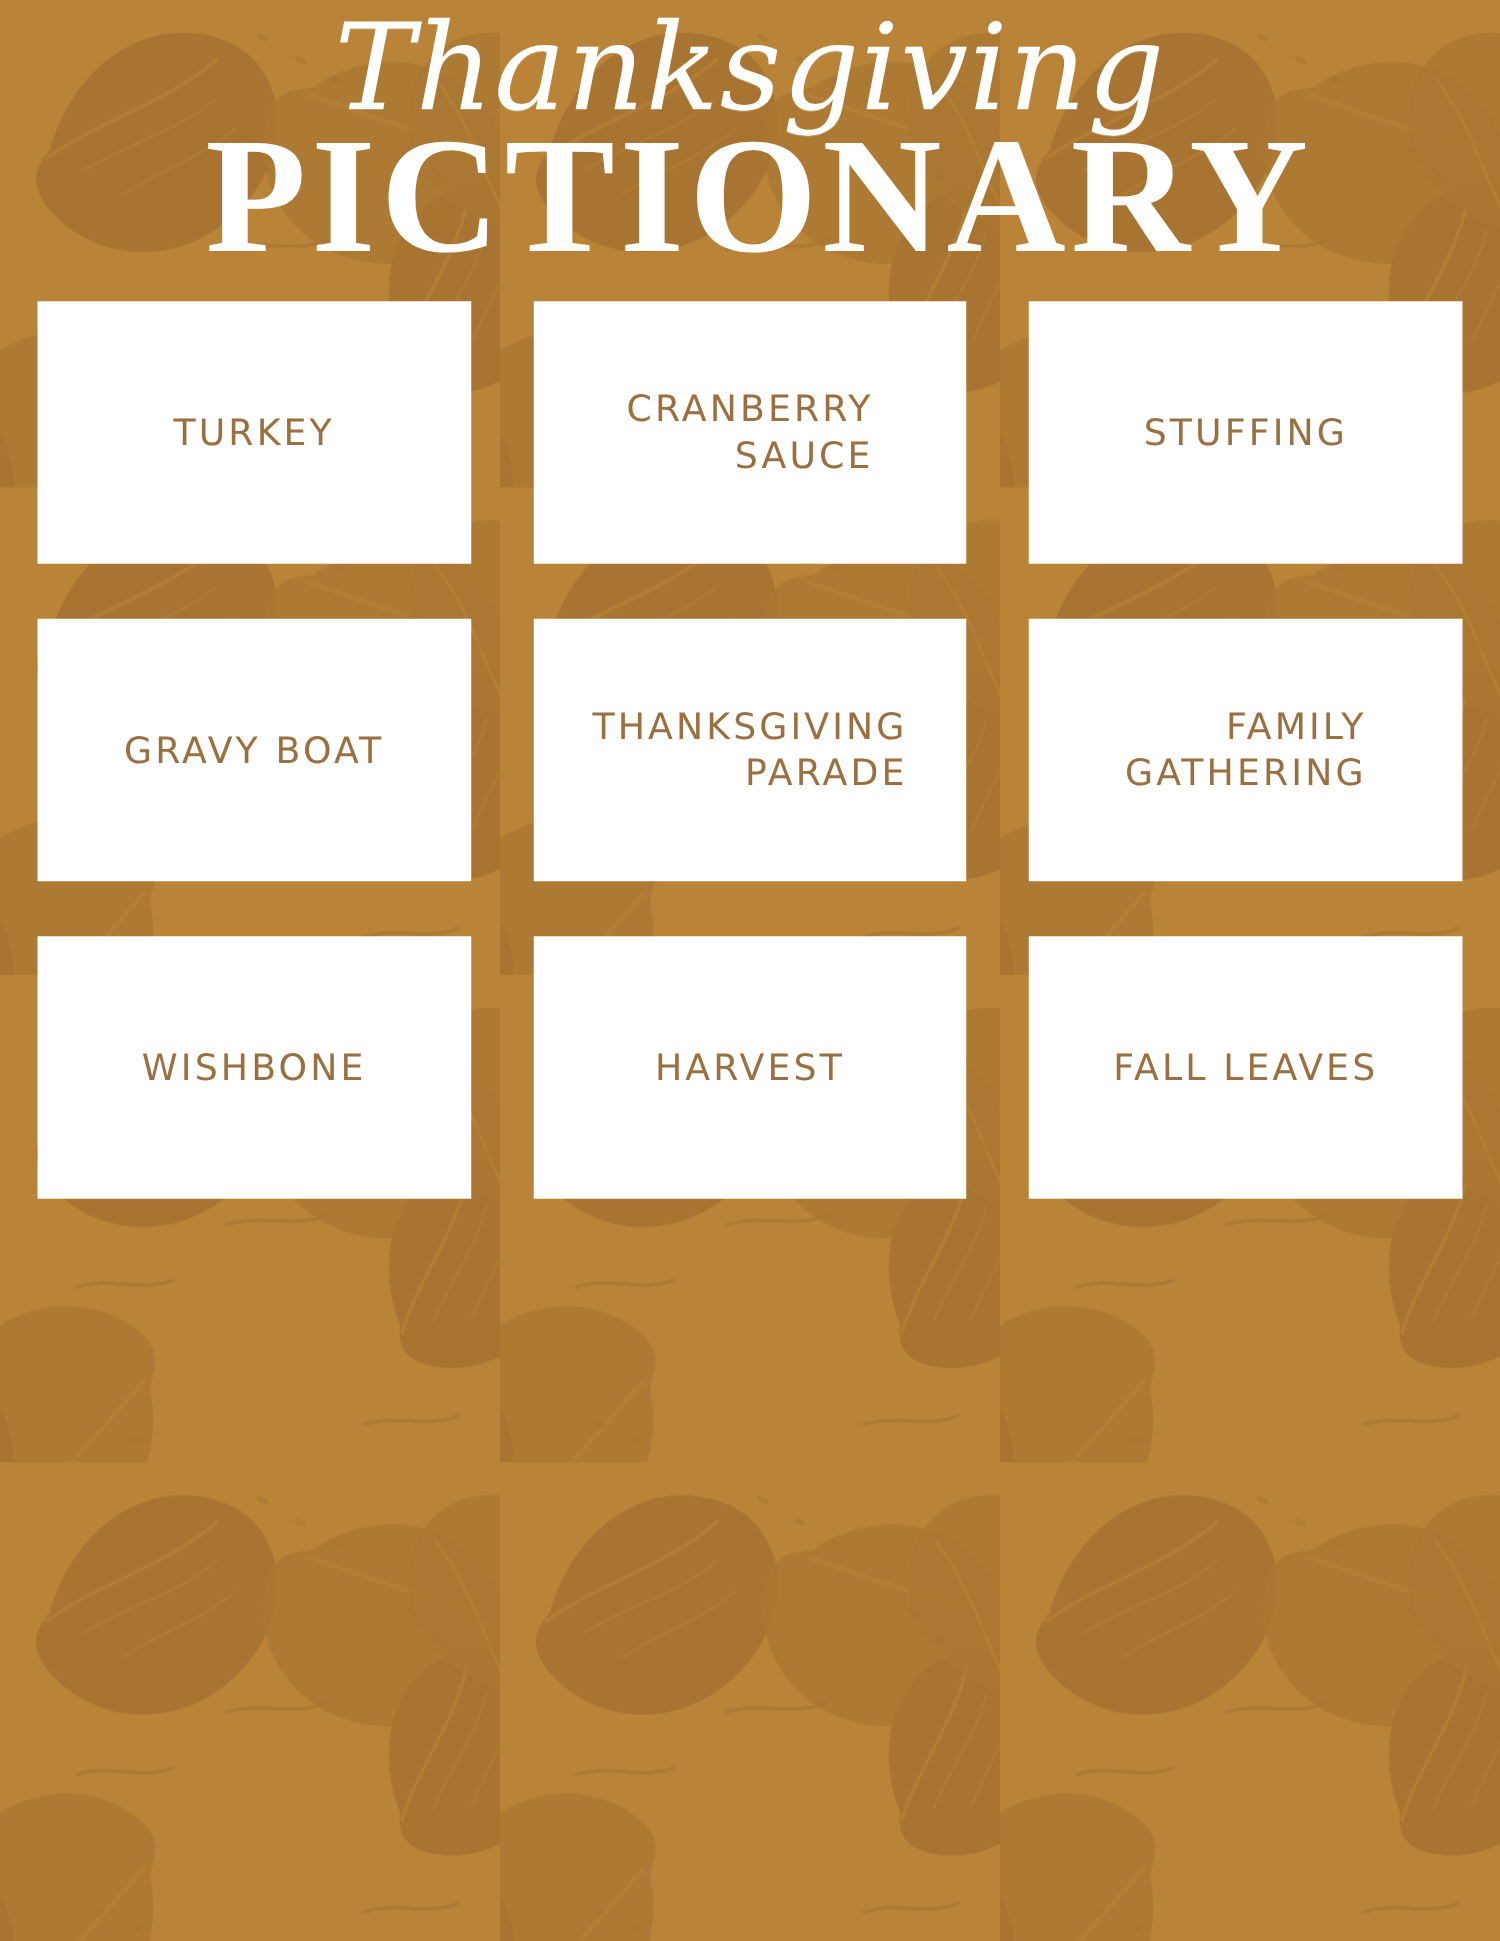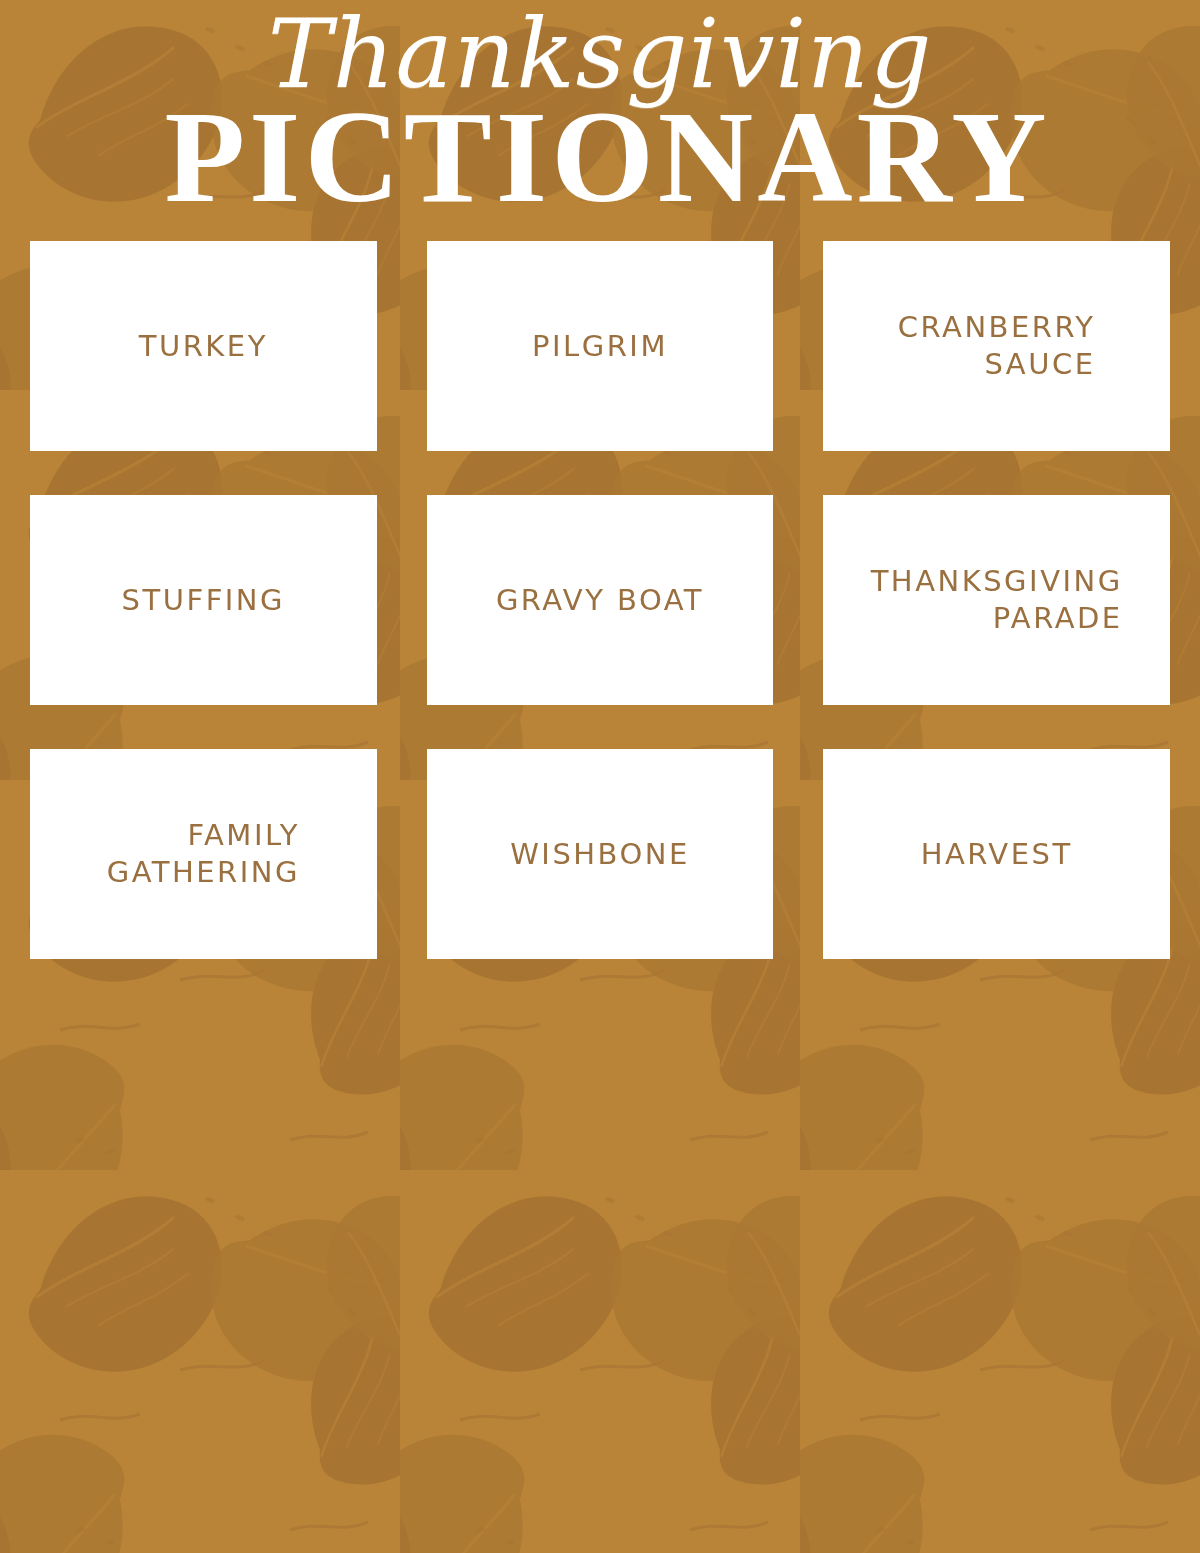--- a/index.html
+++ b/index.html
@@ -142,23 +142,20 @@
     <div class="title-block">
       <div class="title-script">Thanksgiving</div>
       <div class="title-main">PICTIONARY</div>
     </div>
 
     <div class="grid">
       <div class="card">
         <span class="card-label">TURKEY</span>
       </div>
       <div class="card">
-        <span class="card-label">PILGRIM</span>
-      </div>
-      <div class="card">
         <span class="card-label">CRANBERRY
 SAUCE</span>
       </div>
       <div class="card">
         <span class="card-label">STUFFING</span>
       </div>
       <div class="card">
         <span class="card-label">GRAVY BOAT</span>
       </div>
       <div class="card">
@@ -168,16 +165,19 @@
       <div class="card">
         <span class="card-label">FAMILY
 GATHERING</span>
       </div>
       <div class="card">
         <span class="card-label">WISHBONE</span>
       </div>
       <div class="card">
         <span class="card-label">HARVEST</span>
       </div>
+      <div class="card">
+        <span class="card-label">FALL LEAVES</span>
+      </div>
     </div>
 
   </div>
 </div>
 
 </body></html>

